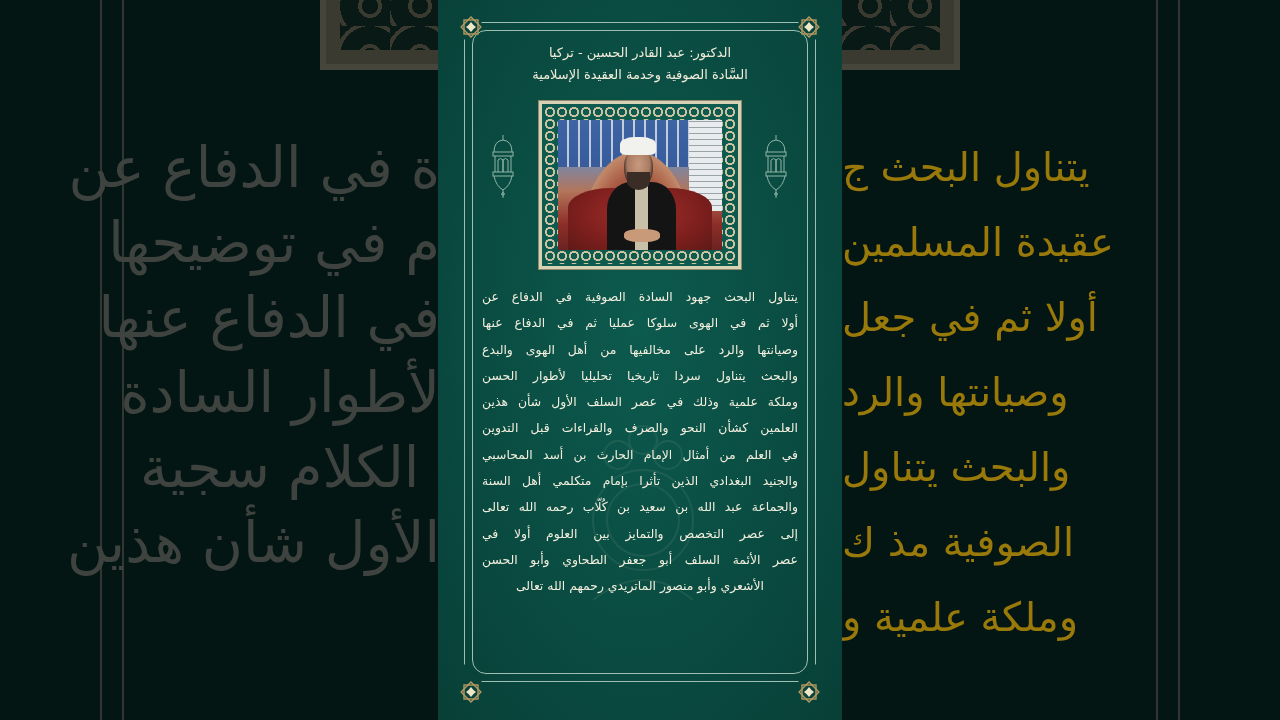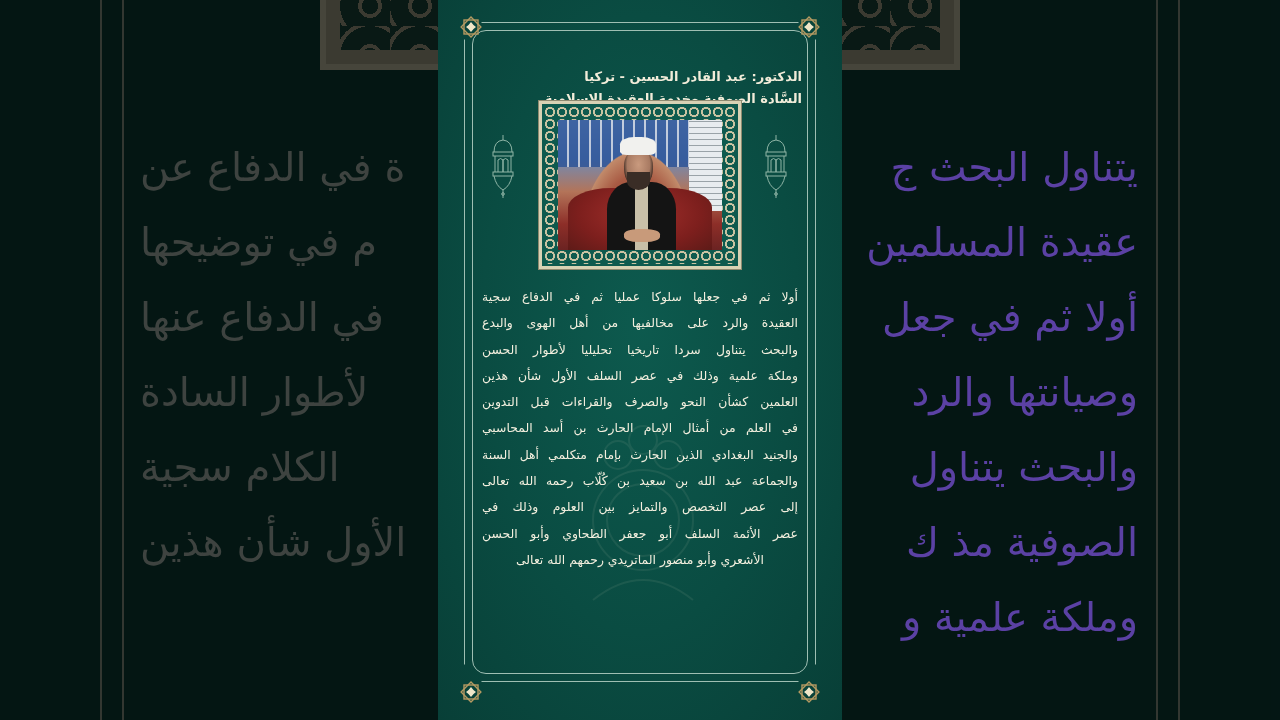--- a/index.html
+++ b/index.html
@@ -60,22 +60,22 @@
     .corner.tr { left: 359px; top: 15px; }
     .corner.bl { left: 21px; top: 680px; }
     .corner.br { left: 359px; top: 680px; }
 
     .lantern { position: absolute; width: 26px; height: 66px; top: 134px; }
     .lantern.l { left: 52px; }
     .lantern.r { left: 325px; }
 
     .header {
       position: absolute; left: 40px; top: 42px; width: 324px;
-      text-align: right; direction: rtl; color: #f1ecd9;
-      font-family: "DejaVu Sans", sans-serif; font-weight: bold; margin-top: 24px;
+      text-align: center; direction: rtl; color: #f1ecd9;
+      font-family: "DejaVu Sans", sans-serif; font-weight: normal;
     }
     .header .l1 { font-size: 13px; line-height: 22px; }
     .header .l2 { font-size: 13px; line-height: 22px; }
 
     .photo-frame {
       position: absolute; left: 100px; top: 100px; width: 204px; height: 170px;
       background: #d8d2b4; padding: 3px;
       border: 1px solid #8e8a70;
     }
     .photo-border {
@@ -155,30 +155,30 @@
 </head>
 <body>
 
 <div class="bg">
   <div class="bg-inner">
     <div class="bg-frame-outer"></div>
     <div class="bg-frame-inner"></div>
     <div class="bg-photo-frame"></div>
   </div>
 
-  <div style="position:absolute; left:140px; top:130px; width:300px; direction:rtl; text-align:left; color:#5e605c; font-size:40px; line-height:75px; white-space:nowrap;">
+  <div style="position:absolute; left:140px; top:130px; width:300px; direction:rtl; text-align:left; color:#5e605c; font-size:56px; line-height:75px; white-space:nowrap;">
     <div>ة في الدفاع عن</div>
     <div>م في توضيحها</div>
     <div>في الدفاع عنها</div>
     <div>لأطوار السادة</div>
     <div>الكلام سجية</div>
     <div>الأول شأن هذين</div>
   </div>
 
-  <div style="position:absolute; left:842px; top:130px; width:296px; direction:rtl; text-align:right; color:#8b5cf6; font-size:40px; line-height:75px; white-space:nowrap; overflow:hidden;">
+  <div style="position:absolute; left:842px; top:130px; width:296px; direction:rtl; text-align:left; color:#eab308; font-size:40px; line-height:75px; white-space:nowrap; overflow:hidden;">
     <div>يتناول البحث ج</div>
     <div>عقيدة المسلمين</div>
     <div>أولا ثم في جعل</div>
     <div>وصيانتها والرد</div>
     <div>والبحث يتناول</div>
     <div>الصوفية مذ ك</div>
     <div>وملكة علمية و</div>
   </div>
   <div class="bg-shade"></div>
 </div>
@@ -267,25 +267,26 @@
       <circle cx="85" cy="40" r="14"></circle>
         <circle cx="110" cy="55" r="14"></circle>
         <circle cx="60" cy="55" r="14"></circle>
       <circle cx="85" cy="120" r="50"></circle>
       <circle cx="85" cy="120" r="36"></circle>
       <path d="M35 200 Q85 160 135 200"></path>
     </g>
   </svg>
 
   <div class="body-text">
-    <span class="line">أولا ثم في جعلها سلوكا عمليا ثم في الدفاع سجية</span>
-    <span class="line">العقيدة والرد على مخالفيها من أهل الهوى والبدع</span>
+    <span class="line">يتناول البحث جهود السادة الصوفية في الدفاع عن</span>
+    <span class="line">أولا ثم في الهوى سلوكا عمليا ثم في الدفاع عنها</span>
+    <span class="line">وصيانتها والرد على مخالفيها من أهل الهوى والبدع</span>
     <span class="line">والبحث يتناول سردا تاريخيا تحليليا لأطوار الحسن</span>
     <span class="line">وملكة علمية وذلك في عصر السلف الأول شأن هذين</span>
     <span class="line">العلمين كشأن النحو والصرف والقراءات قبل التدوين</span>
     <span class="line">في العلم من أمثال الإمام الحارث بن أسد المحاسبي</span>
-    <span class="line">والجنيد البغدادي الذين الحارث بإمام متكلمي أهل السنة</span>
+    <span class="line">والجنيد البغدادي الذين تأثرا بإمام متكلمي أهل السنة</span>
     <span class="line">والجماعة عبد الله بن سعيد بن كُلّاب رحمه الله تعالى</span>
-    <span class="line">إلى عصر التخصص والتمايز  بين العلوم وذلك في</span>
+    <span class="line">إلى عصر التخصص والتمايز  بين العلوم أولا في</span>
     <span class="line">عصر الأئمة السلف أبو جعفر الطحاوي وأبو الحسن</span>
     <span class="line last">الأشعري وأبو منصور الماتريدي رحمهم الله تعالى</span>
   </div>
 </div>
 
 </body></html>

